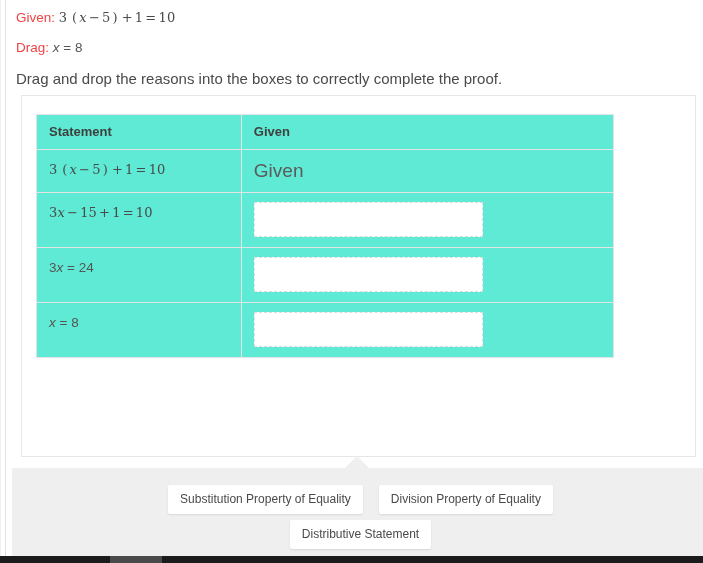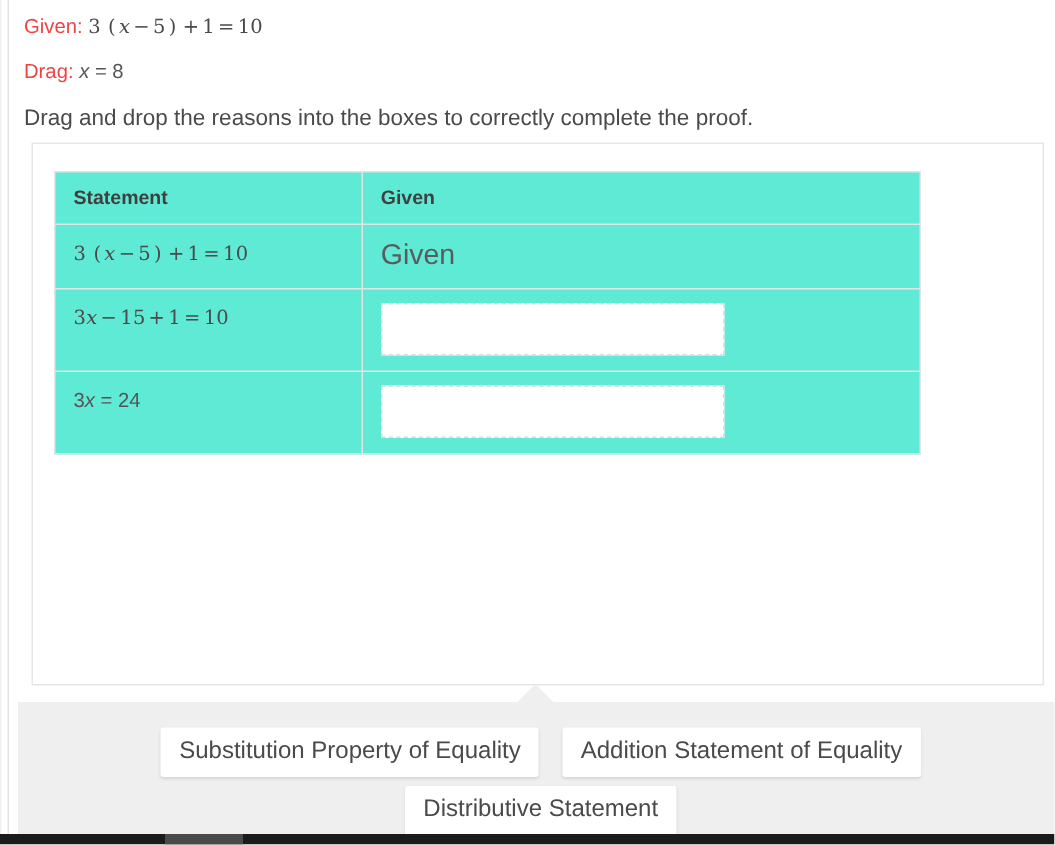--- a/index.html
+++ b/index.html
@@ -164,21 +164,21 @@
     display: flex;
     justify-content: center;
     gap: 16px;
   }
   .chip-row.r1 { padding-top: 17px; }
   .chip-row.r2 { padding-top: 6px; }
 
   .chip {
     background: #ffffff;
     color: #4a4a4a;
-    font-size: 16px;
+    font-size: 12px;
     padding: 8px 12px 9px 12px;
     border-radius: 2px;
     box-shadow: 0 1px 2px rgba(0,0,0,0.10);
     white-space: nowrap;
     cursor: move;
     line-height: 1;
   }
 
   
   .bottombar {
@@ -247,29 +247,37 @@
         </td>
       </tr>
       <tr class="tall">
         <td>
           <span class="plain">3<i>x</i> = 24</span>
         </td>
         <td>
           <div class="dropbox"></div>
         </td>
       </tr>
+      <tr class="tall">
+        <td>
+          <span class="plain"><i>x</i> = 8</span>
+        </td>
+        <td>
+          <div class="dropbox"></div>
+        </td>
+      </tr>
     </tbody>
   </table>
 
   <div class="notch"></div>
 
   <div class="tray">
     <div class="chip-row r1">
       <div class="chip">Substitution Property of Equality</div>
-      <div class="chip">Addition Statement of Equality</div>
+      <div class="chip">Division Property of Equality</div>
     </div>
     <div class="chip-row r2">
       <div class="chip">Distributive Statement</div>
     </div>
   </div>
 
 </div>
 
 <div class="bottombar">
   <div class="thumb"></div>

